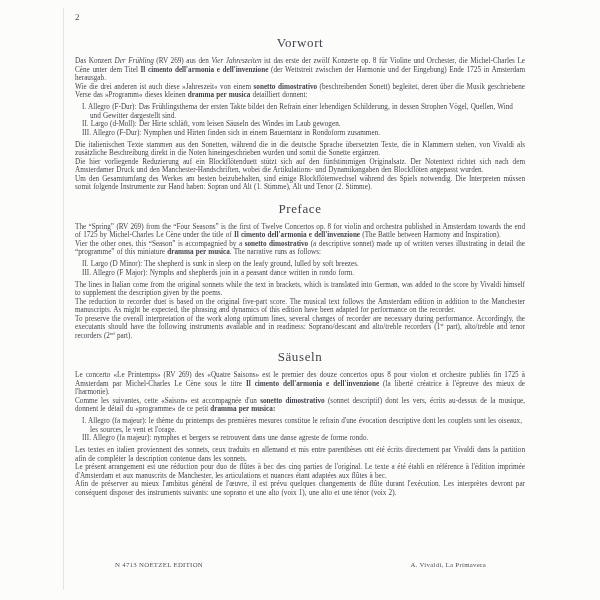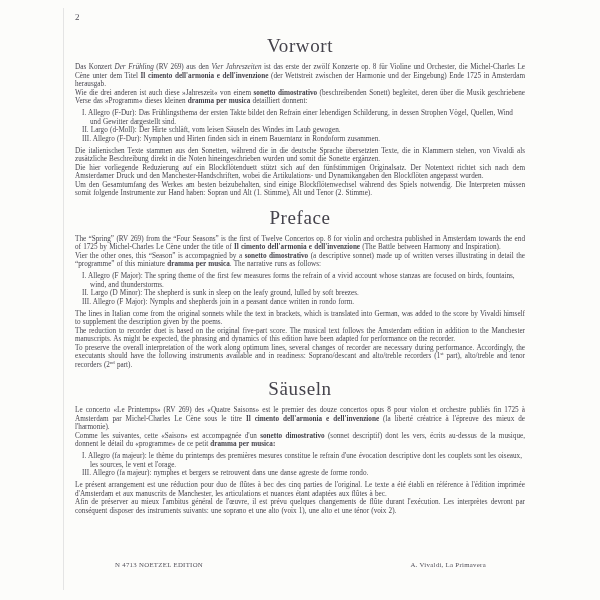--- a/index.html
+++ b/index.html
@@ -26,21 +26,21 @@
     padding: 8px 75px 0 75px;
   }
   .pagenum {
     font-size: 9px;
     margin: 4px 0 0 0;
     color: #504e58;
   }
   .section-title {
     text-align: center;
     font-weight: 400;
-    font-size: 19px;
+    font-size: 13px;
     letter-spacing: 0.6px;
     color: #45434c;
     margin: 9px 0 6px 0;
   }
   section:first-of-type .section-title { margin-top: 13px; }
   .para, .list-item {
     font-size: 7.2px;
     line-height: 8.5px;
     text-align: justify;
     margin: 0;
@@ -84,36 +84,36 @@
           </div>
           <p class="para"><span>Die italienischen Texte stammen aus den Sonetten, während die in die deutsche Sprache übersetzten Texte, die in Klammern stehen, von Vivaldi als zusätzliche Beschreibung direkt in die Noten hineingeschrieben wurden und somit die Sonette ergänzen.</span></p>
           <p class="para"><span>Die hier vorliegende Reduzierung auf ein Blockflötenduett stützt sich auf den fünfstimmigen Originalsatz. Der Notentext richtet sich nach dem Amsterdamer Druck und den Manchester-Handschriften, wobei die Artikulations- und Dynamikangaben den Blockflöten angepasst wurden.</span></p>
           <p class="para"><span>Um den Gesamtumfang des Werkes am besten beizubehalten, sind einige Blockflötenwechsel während des Spiels notwendig. Die Interpreten müssen somit folgende Instrumente zur Hand haben: Sopran und Alt (1. Stimme), Alt und Tenor (2. Stimme).</span></p>
         </section>
         <section>
           <h2 class="section-title">Preface</h2>
           <p class="para"><span>The “Spring” (RV 269) from the “Four Seasons” is the first of Twelve Concertos op. 8 for violin and orchestra published in Amsterdam towards the end of 1725 by Michel-Charles Le Cène under the title of </span><b>Il cimento dell'armonia e dell'invenzione</b><span> (The Battle between Harmony and Inspiration).</span></p>
           <p class="para"><span>Vier the other ones, this “Season” is accompagnied by a </span><b>sonetto dimostrativo</b><span> (a descriptive sonnet) made up of written verses illustrating in detail the “programme” of this miniature </span><b>dramma per musica</b><span>. The narrative runs as follows:</span></p>
           <div class="list">
-            <p class="list-item"><span>I. Allegro (F Major): The spring theme of the first few measures forms the refrain of a vivid account whose stanzas are focused on birds, fountains, wind, and thunderstorms.</span></p>
             <p class="list-item"><span>II. Largo (D Minor): The shepherd is sunk in sleep on the leafy ground, lulled by soft breezes.</span></p>
             <p class="list-item"><span>III. Allegro (F Major): Nymphs and shepherds join in a peasant dance written in rondo form.</span></p>
           </div>
           <p class="para"><span>The lines in Italian come from the original sonnets while the text in brackets, which is translated into German, was added to the score by Vivaldi himself to supplement the description given by the poems.</span></p>
           <p class="para"><span>The reduction to recorder duet is based on the original five-part score. The musical text follows the Amsterdam edition in addition to the Manchester manuscripts. As might be expected, the phrasing and dynamics of this edition have been adapted for performance on the recorder.</span></p>
           <p class="para"><span>To preserve the overall interpretation of the work along optimum lines, several changes of recorder are necessary during performance. Accordingly, the executants should have the following instruments available and in readiness: Soprano/descant and alto/treble recorders (1</span><sup>st</sup><span> part), alto/treble and tenor recorders (2</span><sup>nd</sup><span> part).</span></p>
         </section>
         <section>
           <h2 class="section-title">Säuseln</h2>
           <p class="para"><span>Le concerto «Le Printemps» (RV 269) des «Quatre Saisons» est le premier des douze concertos opus 8 pour violon et orchestre publiés fin 1725 à Amsterdam par Michel-Charles Le Cène sous le titre </span><b>Il cimento dell'armonia e dell'invenzione</b><span> (la liberté créatrice à l'épreuve des mieux de l'harmonie).</span></p>
           <p class="para"><span>Comme les suivantes, cette «Saison» est accompagnée d'un </span><b>sonetto dimostrativo</b><span> (sonnet descriptif) dont les vers, écrits au-dessus de la musique, donnent le détail du «programme» de ce petit </span><b>dramma per musica:</b></p>
           <div class="list">
             <p class="list-item"><span>I. Allegro (fa majeur): le thème du printemps des premières mesures constitue le refrain d'une évocation descriptive dont les couplets sont les oiseaux, les sources, le vent et l'orage.</span></p>
             <p class="list-item"><span>III. Allegro (fa majeur): nymphes et bergers se retrouvent dans une danse agreste de forme rondo.</span></p>
           </div>
+          <p class="para"><span>Les textes en italien proviennent des sonnets, ceux traduits en allemand et mis entre parenthèses ont été écrits directement par Vivaldi dans la partition afin de compléter la description contenue dans les sonnets.</span></p>
           <p class="para"><span>Le présent arrangement est une réduction pour duo de flûtes à bec des cinq parties de l'original. Le texte a été établi en référence à l'édition imprimée d'Amsterdam et aux manuscrits de Manchester, les articulations et nuances étant adaptées aux flûtes à bec.</span></p>
           <p class="para"><span>Afin de préserver au mieux l'ambitus général de l'œuvre, il est prévu quelques changements de flûte durant l'exécution. Les interprètes devront par conséquent disposer des instruments suivants: une soprano et une alto (voix 1), une alto et une ténor (voix 2).</span></p>
         </section>
       </div>
   </div>
   <div class="footer">
     <span>N 4713 NOETZEL EDITION</span>
     <span>A. Vivaldi, La Primavera</span>
   </div>
 </div>

